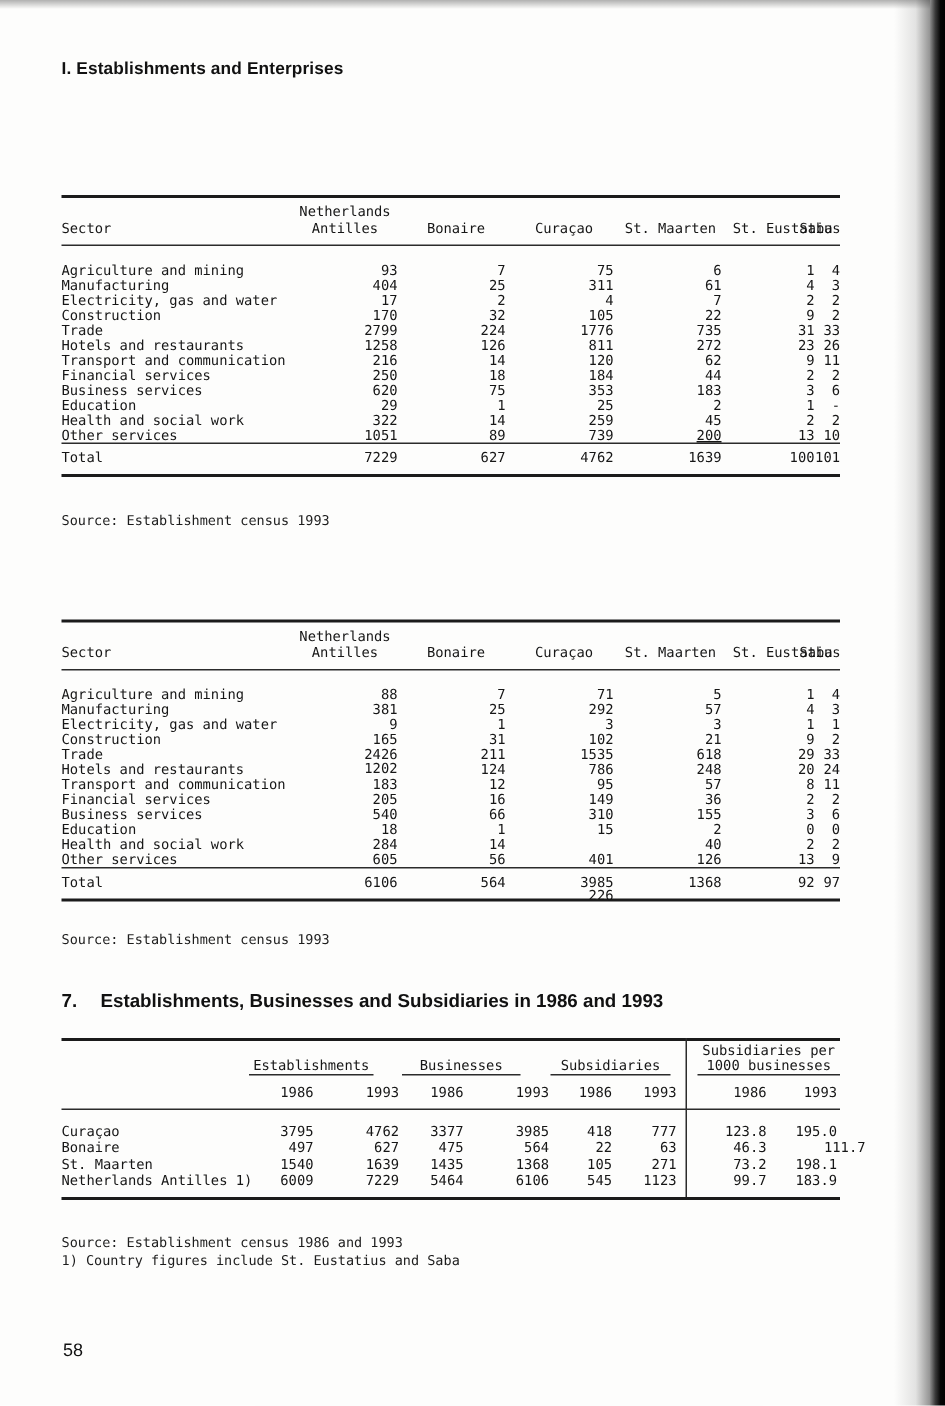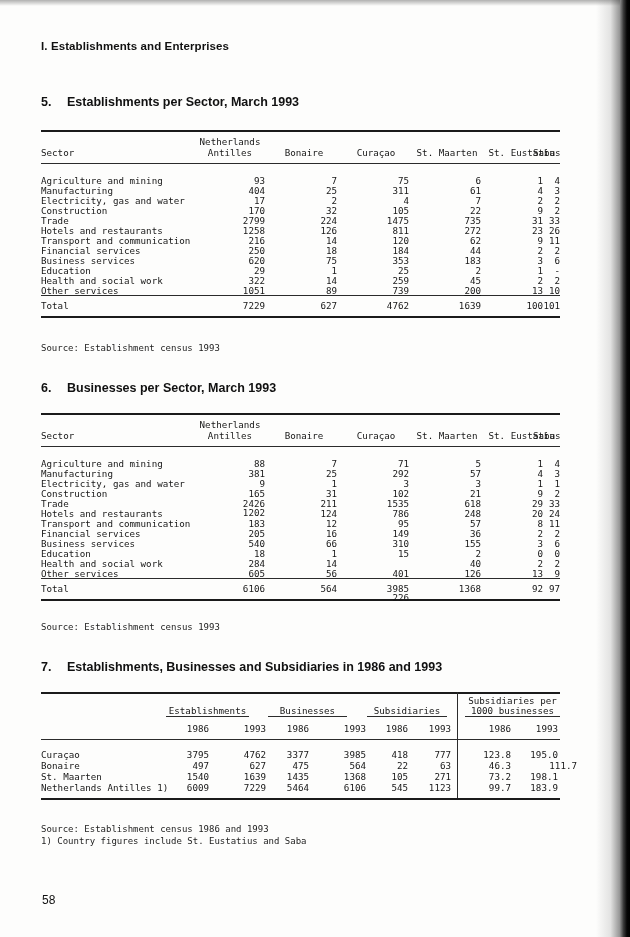--- a/index.html
+++ b/index.html
@@ -123,23 +123,20 @@
 </head>
 <body>
 
 <div class="page">
   <div class="page-top-shadow"></div>
 
   <div class="content">
 
     <div class="chapter-title">I. Establishments and Enterprises</div>
 
-    <div class="sec-head" style="left:41px; top:95px;">
-      <span class="num">5.</span><span>Establishments per Sector, March 1993</span>
-    </div>
 
     <div class="tbl" style="left:41px; top:130px; width:519px; height:200px;">
 
       <div class="rule thick" style="left:0; top:0; width:519px;"></div>
       <div class="rule" style="left:0; top:33px; width:519px;"></div>
       <div class="rule" style="left:0; top:165px; width:519px;"></div>
       <div class="rule thick" style="left:0; top:186px; width:519px;"></div>
 
       <div class="cell" style="left:0; top:17px;">Sector</div>
       <div class="cell c" style="left:149px; top:6px; width:80px;">Netherlands</div>
@@ -175,21 +172,21 @@
           <div class="cell" style="left: 0px; top: 75px;">Construction</div>
           <div class="cell r" style="left: 104px; width: 120px; top: 75px;">170</div>
           <div class="cell r" style="left: 176px; width: 120px; top: 75px;">32</div>
           <div class="cell r" style="left: 248px; width: 120px; top: 75px;">105</div>
           <div class="cell r" style="left: 320px; width: 120px; top: 75px;">22</div>
           <div class="cell r" style="left: 382px; width: 120px; top: 75px;">9</div>
           <div class="cell r" style="left: 399px; width: 120px; top: 75px;">2</div>
           <div class="cell" style="left: 0px; top: 85px;">Trade</div>
           <div class="cell r" style="left: 104px; width: 120px; top: 85px;">2799</div>
           <div class="cell r" style="left: 176px; width: 120px; top: 85px;">224</div>
-          <div class="cell r" style="left: 248px; width: 120px; top: 85px;">1475</div>
+          <div class="cell r" style="left: 248px; width: 120px; top: 85px;">1776</div>
           <div class="cell r" style="left: 320px; width: 120px; top: 85px;">735</div>
           <div class="cell r" style="left: 382px; width: 120px; top: 85px;">31</div>
           <div class="cell r" style="left: 399px; width: 120px; top: 85px;">33</div>
           <div class="cell" style="left: 0px; top: 95px;">Hotels and restaurants</div>
           <div class="cell r" style="left: 104px; width: 120px; top: 95px;">1258</div>
           <div class="cell r" style="left: 176px; width: 120px; top: 95px;">126</div>
           <div class="cell r" style="left: 248px; width: 120px; top: 95px;">811</div>
           <div class="cell r" style="left: 320px; width: 120px; top: 95px;">272</div>
           <div class="cell r" style="left: 382px; width: 120px; top: 95px;">23</div>
           <div class="cell r" style="left: 399px; width: 120px; top: 95px;">26</div>
@@ -243,23 +240,20 @@
           <div class="cell r" style="left: 176px; width: 120px; top: 170px;">627</div>
           <div class="cell r" style="left: 248px; width: 120px; top: 170px;">4762</div>
           <div class="cell r" style="left: 320px; width: 120px; top: 170px;">1639</div>
           <div class="cell r" style="left: 382px; width: 120px; top: 170px;">100</div>
           <div class="cell r" style="left: 399px; width: 120px; top: 170px;">101</div>
         </div>
     </div>
 
     <div class="src" style="left:41px; top:343px;">Source: Establishment census 1993</div>
 
-    <div class="sec-head" style="left:41px; top:381px;">
-      <span class="num">6.</span><span>Businesses per Sector, March 1993</span>
-    </div>
 
     <div class="tbl" style="left:41px; top:413px; width:519px; height:200px;">
       <div class="rule thick" style="left:0; top:0; width:519px;"></div>
       <div class="rule" style="left:0; top:33px; width:519px;"></div>
       <div class="rule" style="left:0; top:165px; width:519px;"></div>
       <div class="rule thick" style="left:0; top:186px; width:519px;"></div>
 
       <div class="cell" style="left:0; top:17px;">Sector</div>
       <div class="cell c" style="left:149px; top:6px; width:80px;">Netherlands</div>
       <div class="cell c" style="left:149px; top:17px; width:80px;">Antilles</div>

